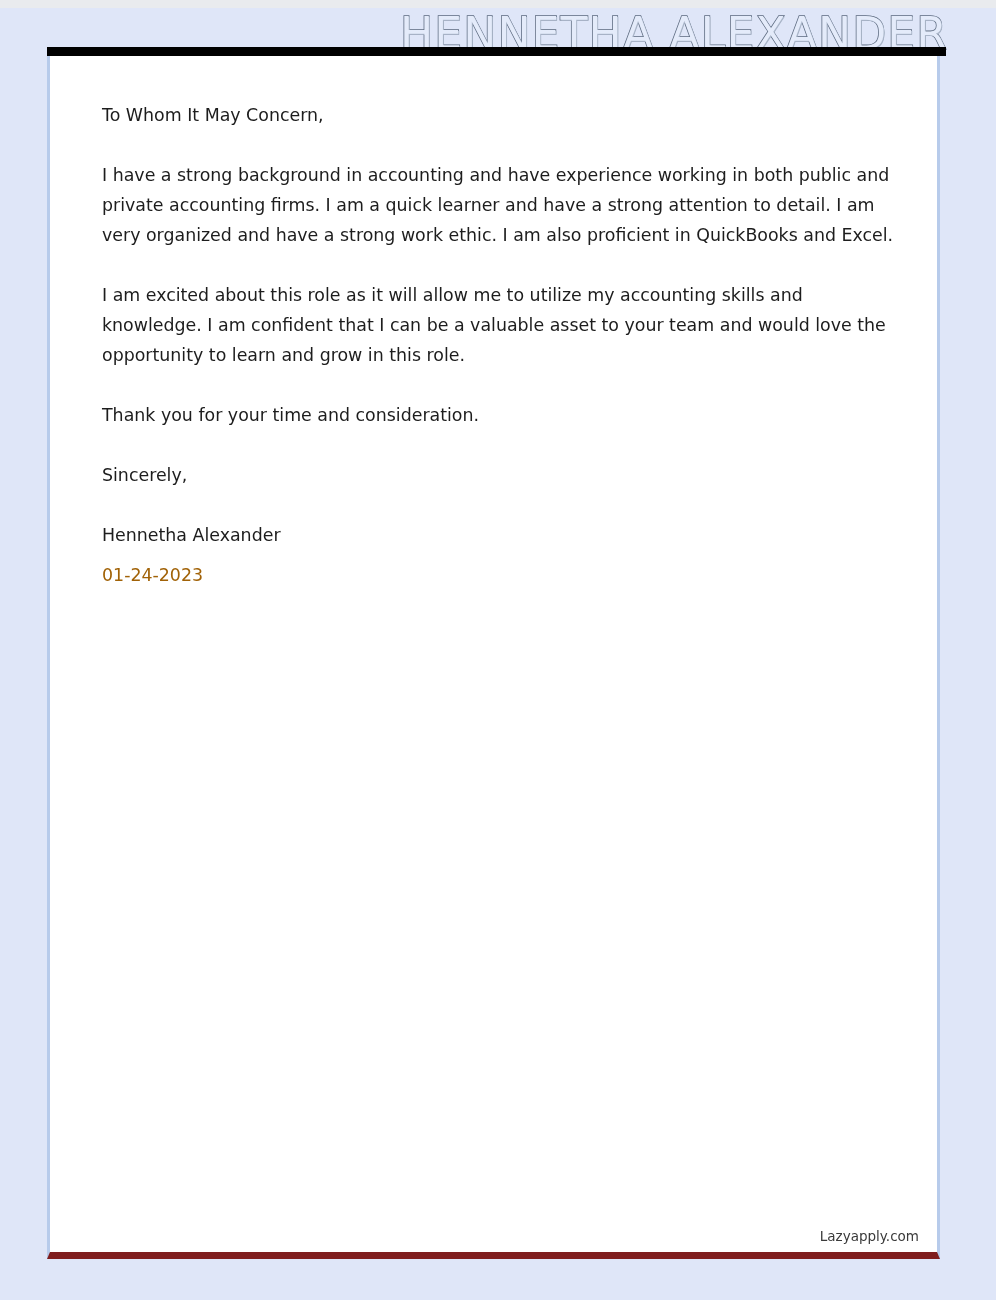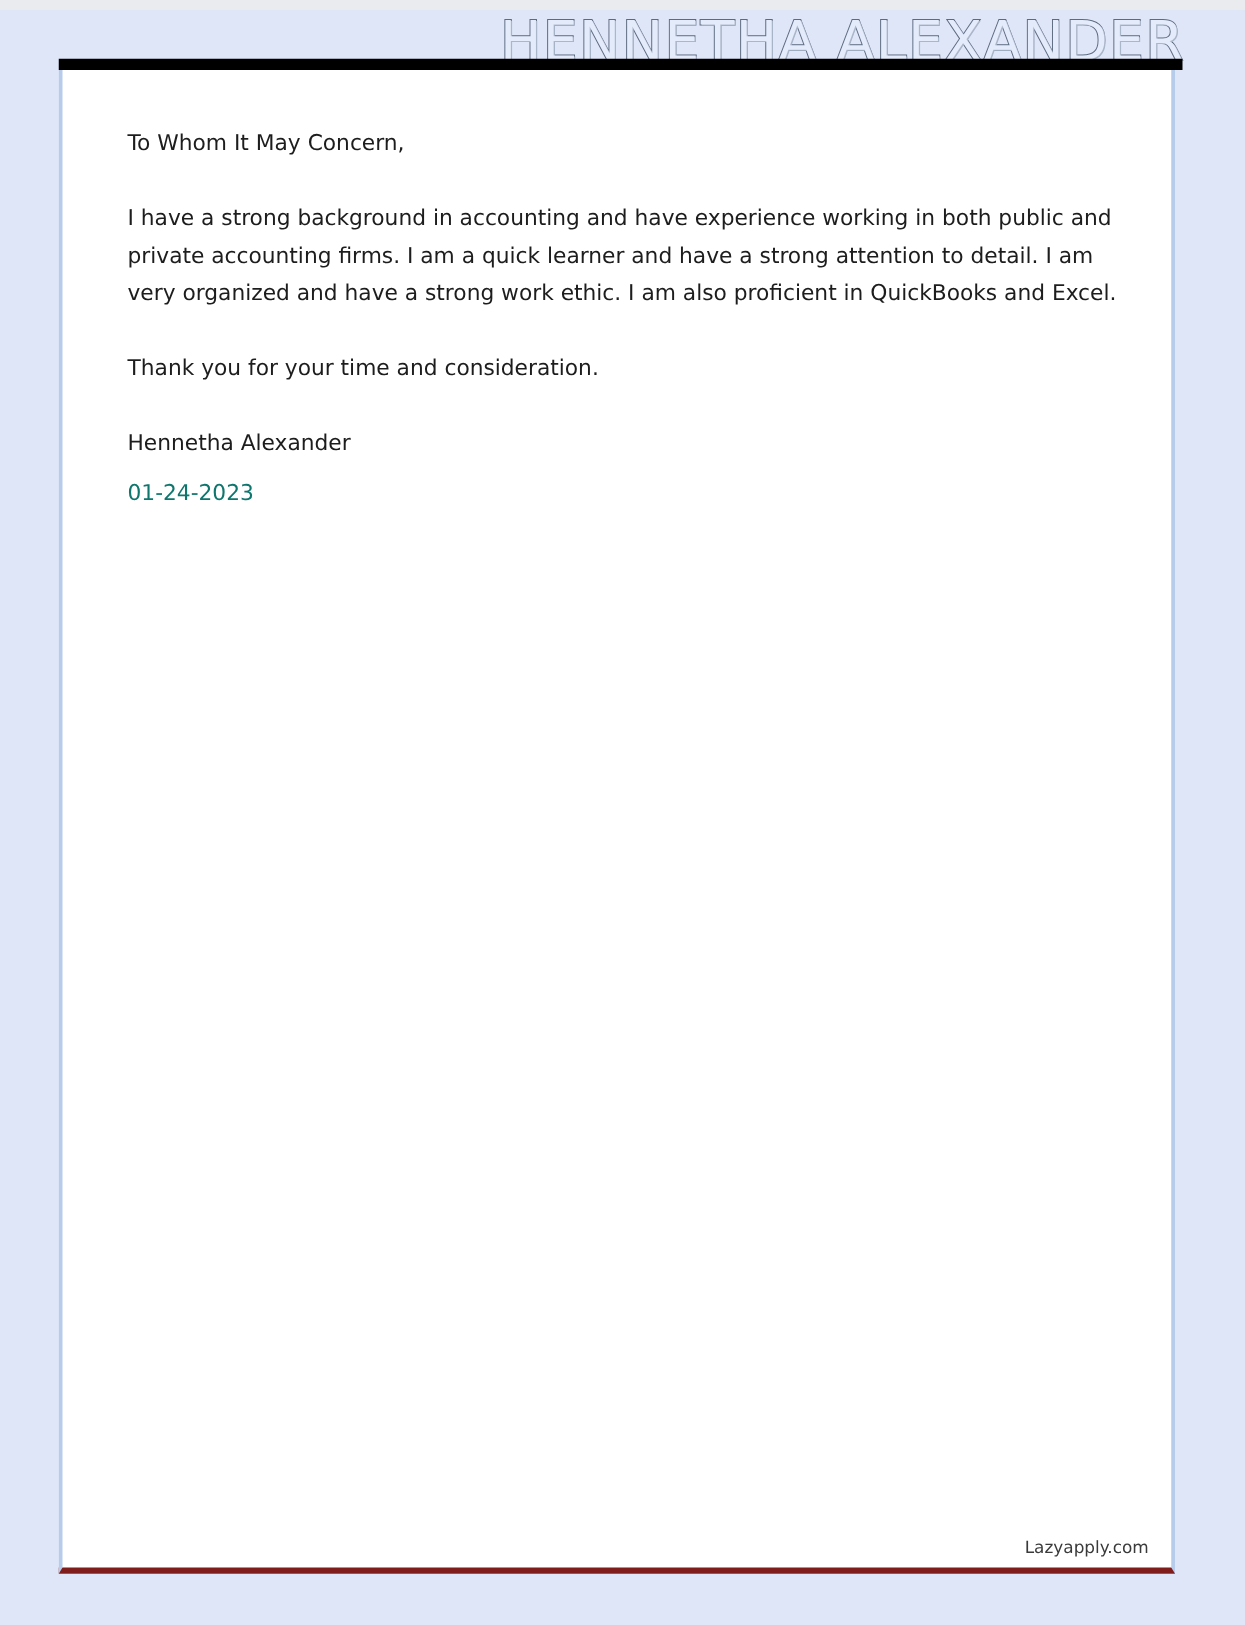--- a/index.html
+++ b/index.html
@@ -58,21 +58,21 @@
   
   .sheet {
     position: absolute;
     top: 56px;
     left: 47px;
     width: 893px;
     height: 1203px;
     background: #ffffff;
     border-left: 3px solid #b7cbeb;
     border-right: 3px solid #b7cbeb;
-    border-bottom: 5px solid #7f1d1d;
+    border-bottom: 7px solid #7f1d1d;
     box-sizing: border-box;
   }
   .letter-body {
     position: absolute;
     top: 44px;
     left: 52px;
     width: 800px;
   }
   .para {
     font-size: 17.4px;
@@ -84,21 +84,21 @@
   }
   .signature-name {
     font-size: 17.4px;
     line-height: 30px;
     color: #1d1d1d;
     margin: 0 0 10px 0;
   }
   .date-line {
     font-size: 17.4px;
     line-height: 30px;
-    color: #0f766e;
+    color: #a16207;
     margin: 0;
   }
   .footer-brand {
     position: absolute;
     right: 18px;
     bottom: 8px;
     font-size: 13.5px;
     color: #3a3a3a;
     line-height: 16px;
     margin-top: 21px;
@@ -117,23 +117,25 @@
 
   <div class="sheet">
 
     <div class="letter-body">
 
       <p class="para">To Whom It May Concern,</p>
 
 
       <p class="para">I have a strong background in accounting and have experience working in both public and private accounting firms. I am a quick learner and have a strong attention to detail. I am very organized and have a strong work ethic. I am also proficient in QuickBooks and Excel.</p>
 
+      <p class="para">I am excited about this role as it will allow me to utilize my accounting skills and knowledge. I am confident that I can be a valuable asset to your team and would love the opportunity to learn and grow in this role.</p>
 
       <p class="para">Thank you for your time and consideration.</p>
 
+      <p class="para">Sincerely,</p>
 
       <p class="signature-name">Hennetha Alexander</p>
 
       <p class="date-line">01-24-2023</p>
 
     </div>
 
     <div class="footer-brand">Lazyapply.com</div>
 
   </div>

